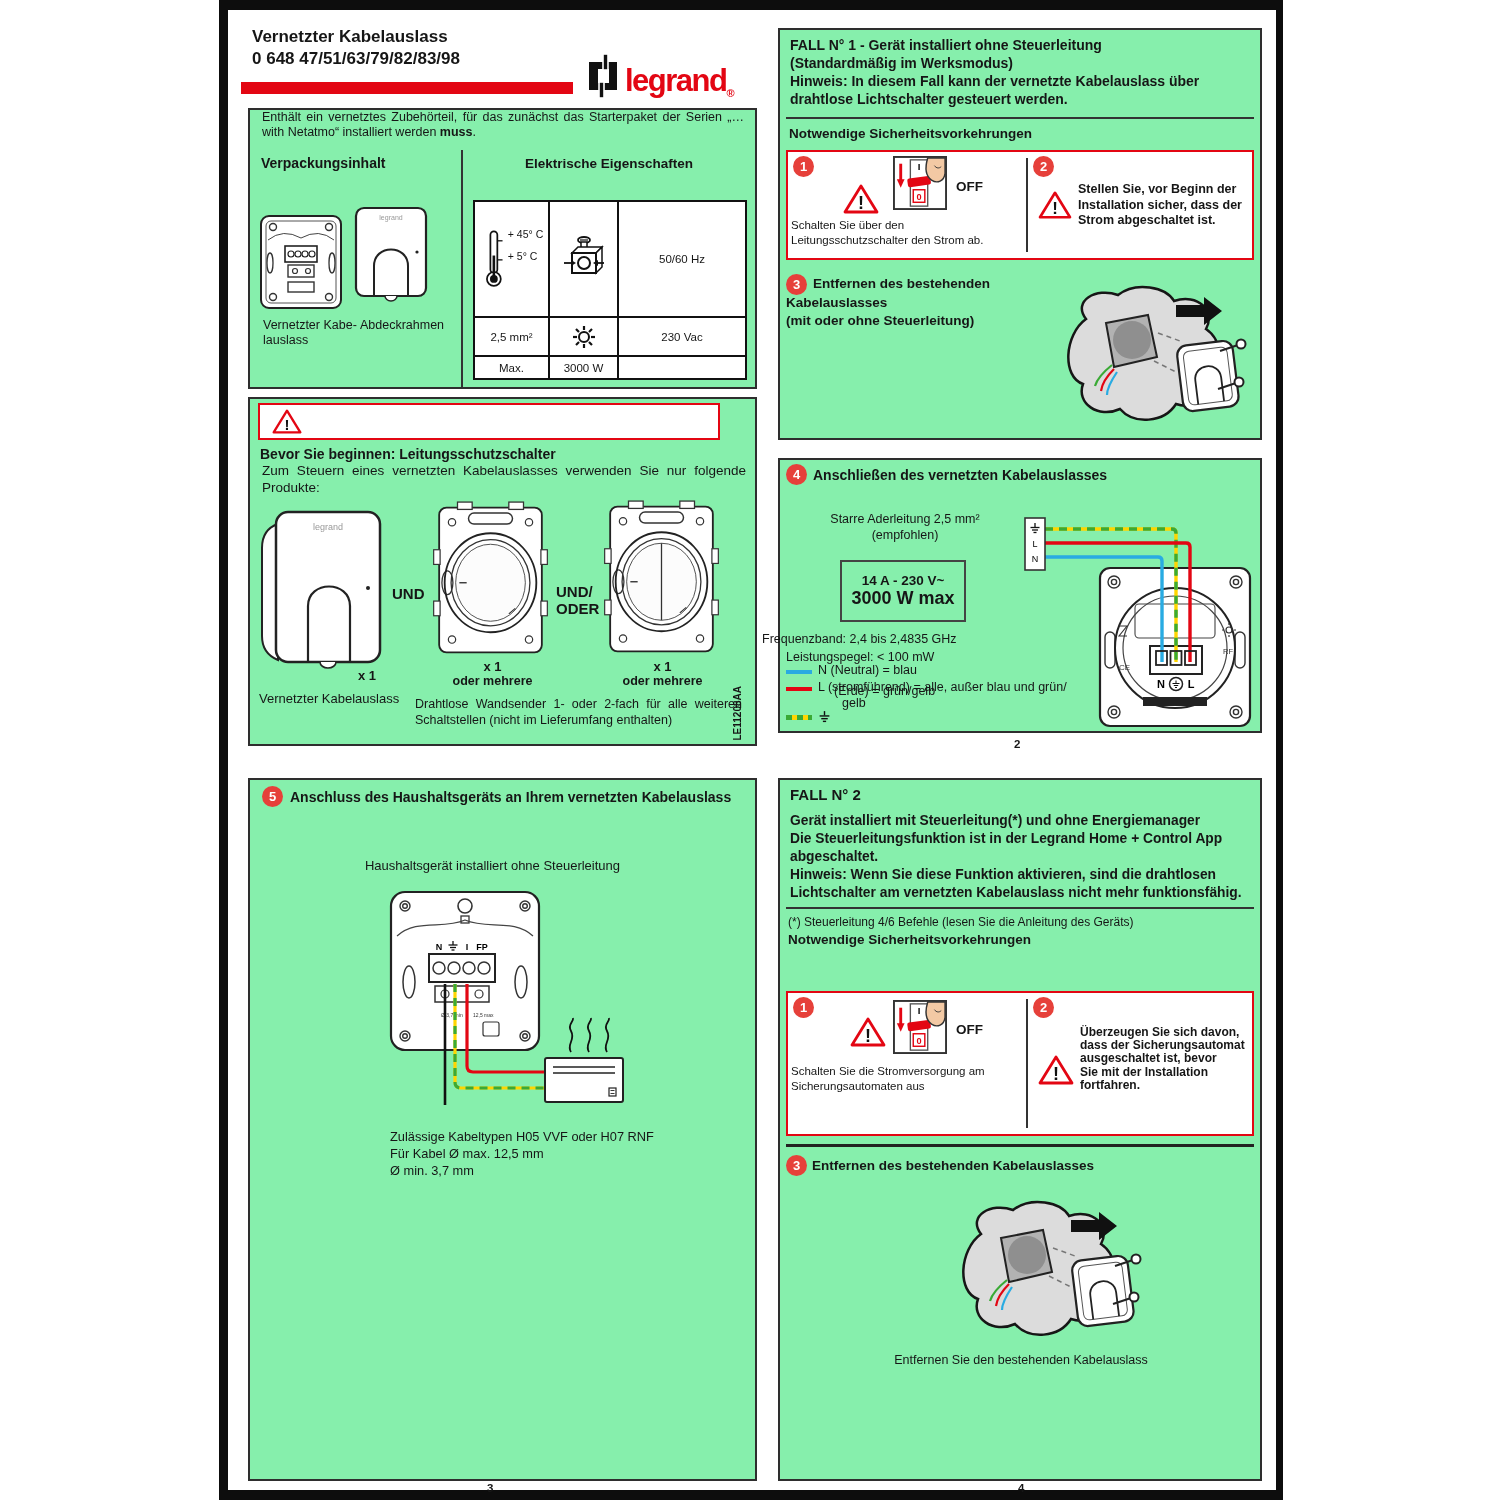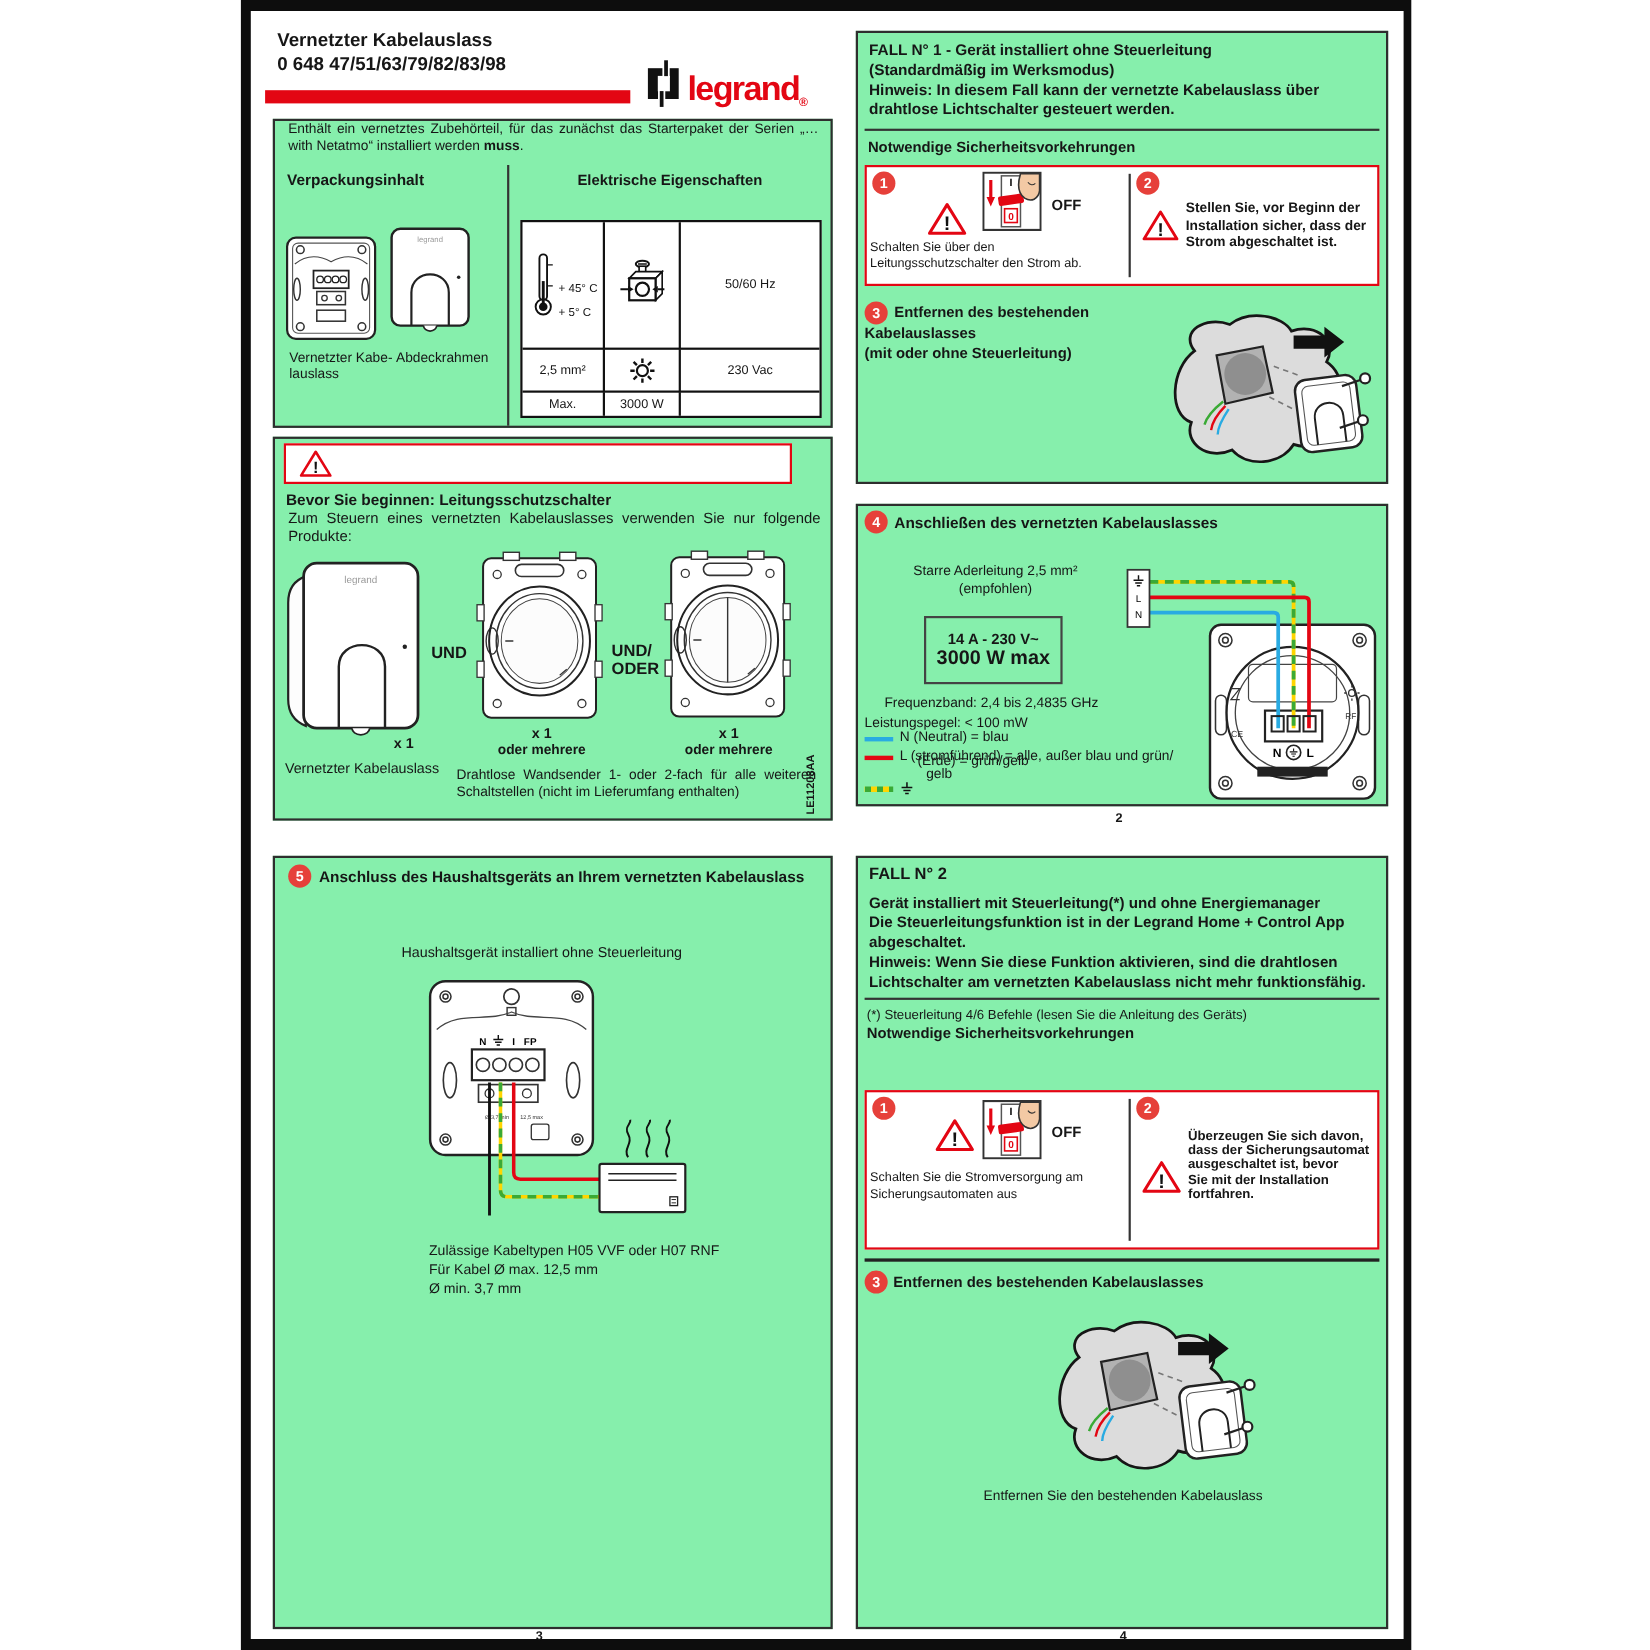--- a/index.html
+++ b/index.html
@@ -57,21 +57,21 @@
 
 <div class="abs docbox" style="left:248px;top:108px;width:509px;height:281px"></div>
 <p class="abs small j" style="left:262px;top:110px;width:482px;margin:0"><span>Enthält ein vernetztes Zubehörteil, für das zunächst das Starterpaket der Serien „… with Netatmo“ installiert werden </span><b>muss</b><span>.</span></p>
 
 <div class="abs b" style="left:261px;top:155px;font-size:14px">Verpackungsinhalt</div>
 <div class="abs" style="left:461px;top:150px;width:1.5px;height:237px;background:#333"></div>
 <div class="abs b c" style="left:468px;top:156px;width:282px;font-size:13.5px">Elektrische Eigenschaften</div>
 
 <div class="abs etable" style="left:473px;top:200px">
   <div>
-    <div style="display:flex;align-items:flex-end;gap:2px">
+    <div style="display:flex;align-items:flex-start;gap:2px">
       <svg width="26" height="72" viewBox="0 0 30 72">
         <rect x="12" y="4" width="8" height="48" rx="4" fill="#fff" stroke="#111" stroke-width="2"></rect>
         <circle cx="16" cy="59" r="8" fill="#fff" stroke="#111" stroke-width="2"></circle>
         <circle cx="16" cy="59" r="4.5" fill="#111"></circle>
         <rect x="14.5" y="32" width="3" height="24" fill="#111"></rect>
         <line x1="20" y1="15" x2="26" y2="15" stroke="#111" stroke-width="1.5"></line>
         <line x1="20" y1="37" x2="26" y2="37" stroke="#111" stroke-width="1.5"></line>
       </svg>
       <div style="font-size:10.5px;line-height:22px">
         <div>+ 45° C</div>
@@ -363,21 +363,21 @@
 
 <div class="abs docbox" style="left:778px;top:458px;width:484px;height:275px"></div>
 <div class="abs stepnum" style="left:786px;top:464px">4</div>
 <div class="abs b" style="left:813px;top:467px;font-size:14px">Anschließen des vernetzten Kabelauslasses</div>
 <div class="abs c" style="left:790px;top:512px;width:230px;font-size:12.5px">Starre Aderleitung 2,5 mm²</div>
 <div class="abs c" style="left:790px;top:528px;width:230px;font-size:12.5px">(empfohlen)</div>
 <div class="abs docbox c" style="left:840px;top:560px;width:126px;height:62px;display:flex;flex-direction:column;justify-content:center;border-color:#444">
   <div class="b" style="font-size:13.5px">14 A - 230 V~</div>
   <div class="b" style="font-size:18px">3000 W max</div>
 </div>
-<div class="abs" style="left:804px;top:632px;font-size:12.5px">Frequenzband: 2,4 bis 2,4835 GHz</div>
+<div class="abs" style="left:762px;top:632px;font-size:12.5px">Frequenzband: 2,4 bis 2,4835 GHz</div>
 <div class="abs" style="left:786px;top:650px;font-size:12.5px">Leistungspegel: &lt; 100 mW</div>
 <div class="abs swatch" style="left:786px;top:670px;background:#29abe2"></div>
 <div class="abs" style="left:818px;top:663px;font-size:12.5px">N (Neutral) = blau</div>
 <div class="abs swatch" style="left:786px;top:687px;background:#e30613"></div>
 <div class="abs" style="left:818px;top:680px;font-size:12.5px">L (stromführend) = alle, außer blau und grün/</div>
 <div class="abs" style="left:842px;top:696px;font-size:12.5px">gelb</div>
 <div class="abs swatch-earth" style="left:786px;top:715px"></div>
 <svg class="abs" style="left:818px;top:710px" width="13" height="13" viewBox="0 0 12 12">
   <g stroke="#111" stroke-width="1.3">
     <line x1="6" y1="1" x2="6" y2="5"></line>

